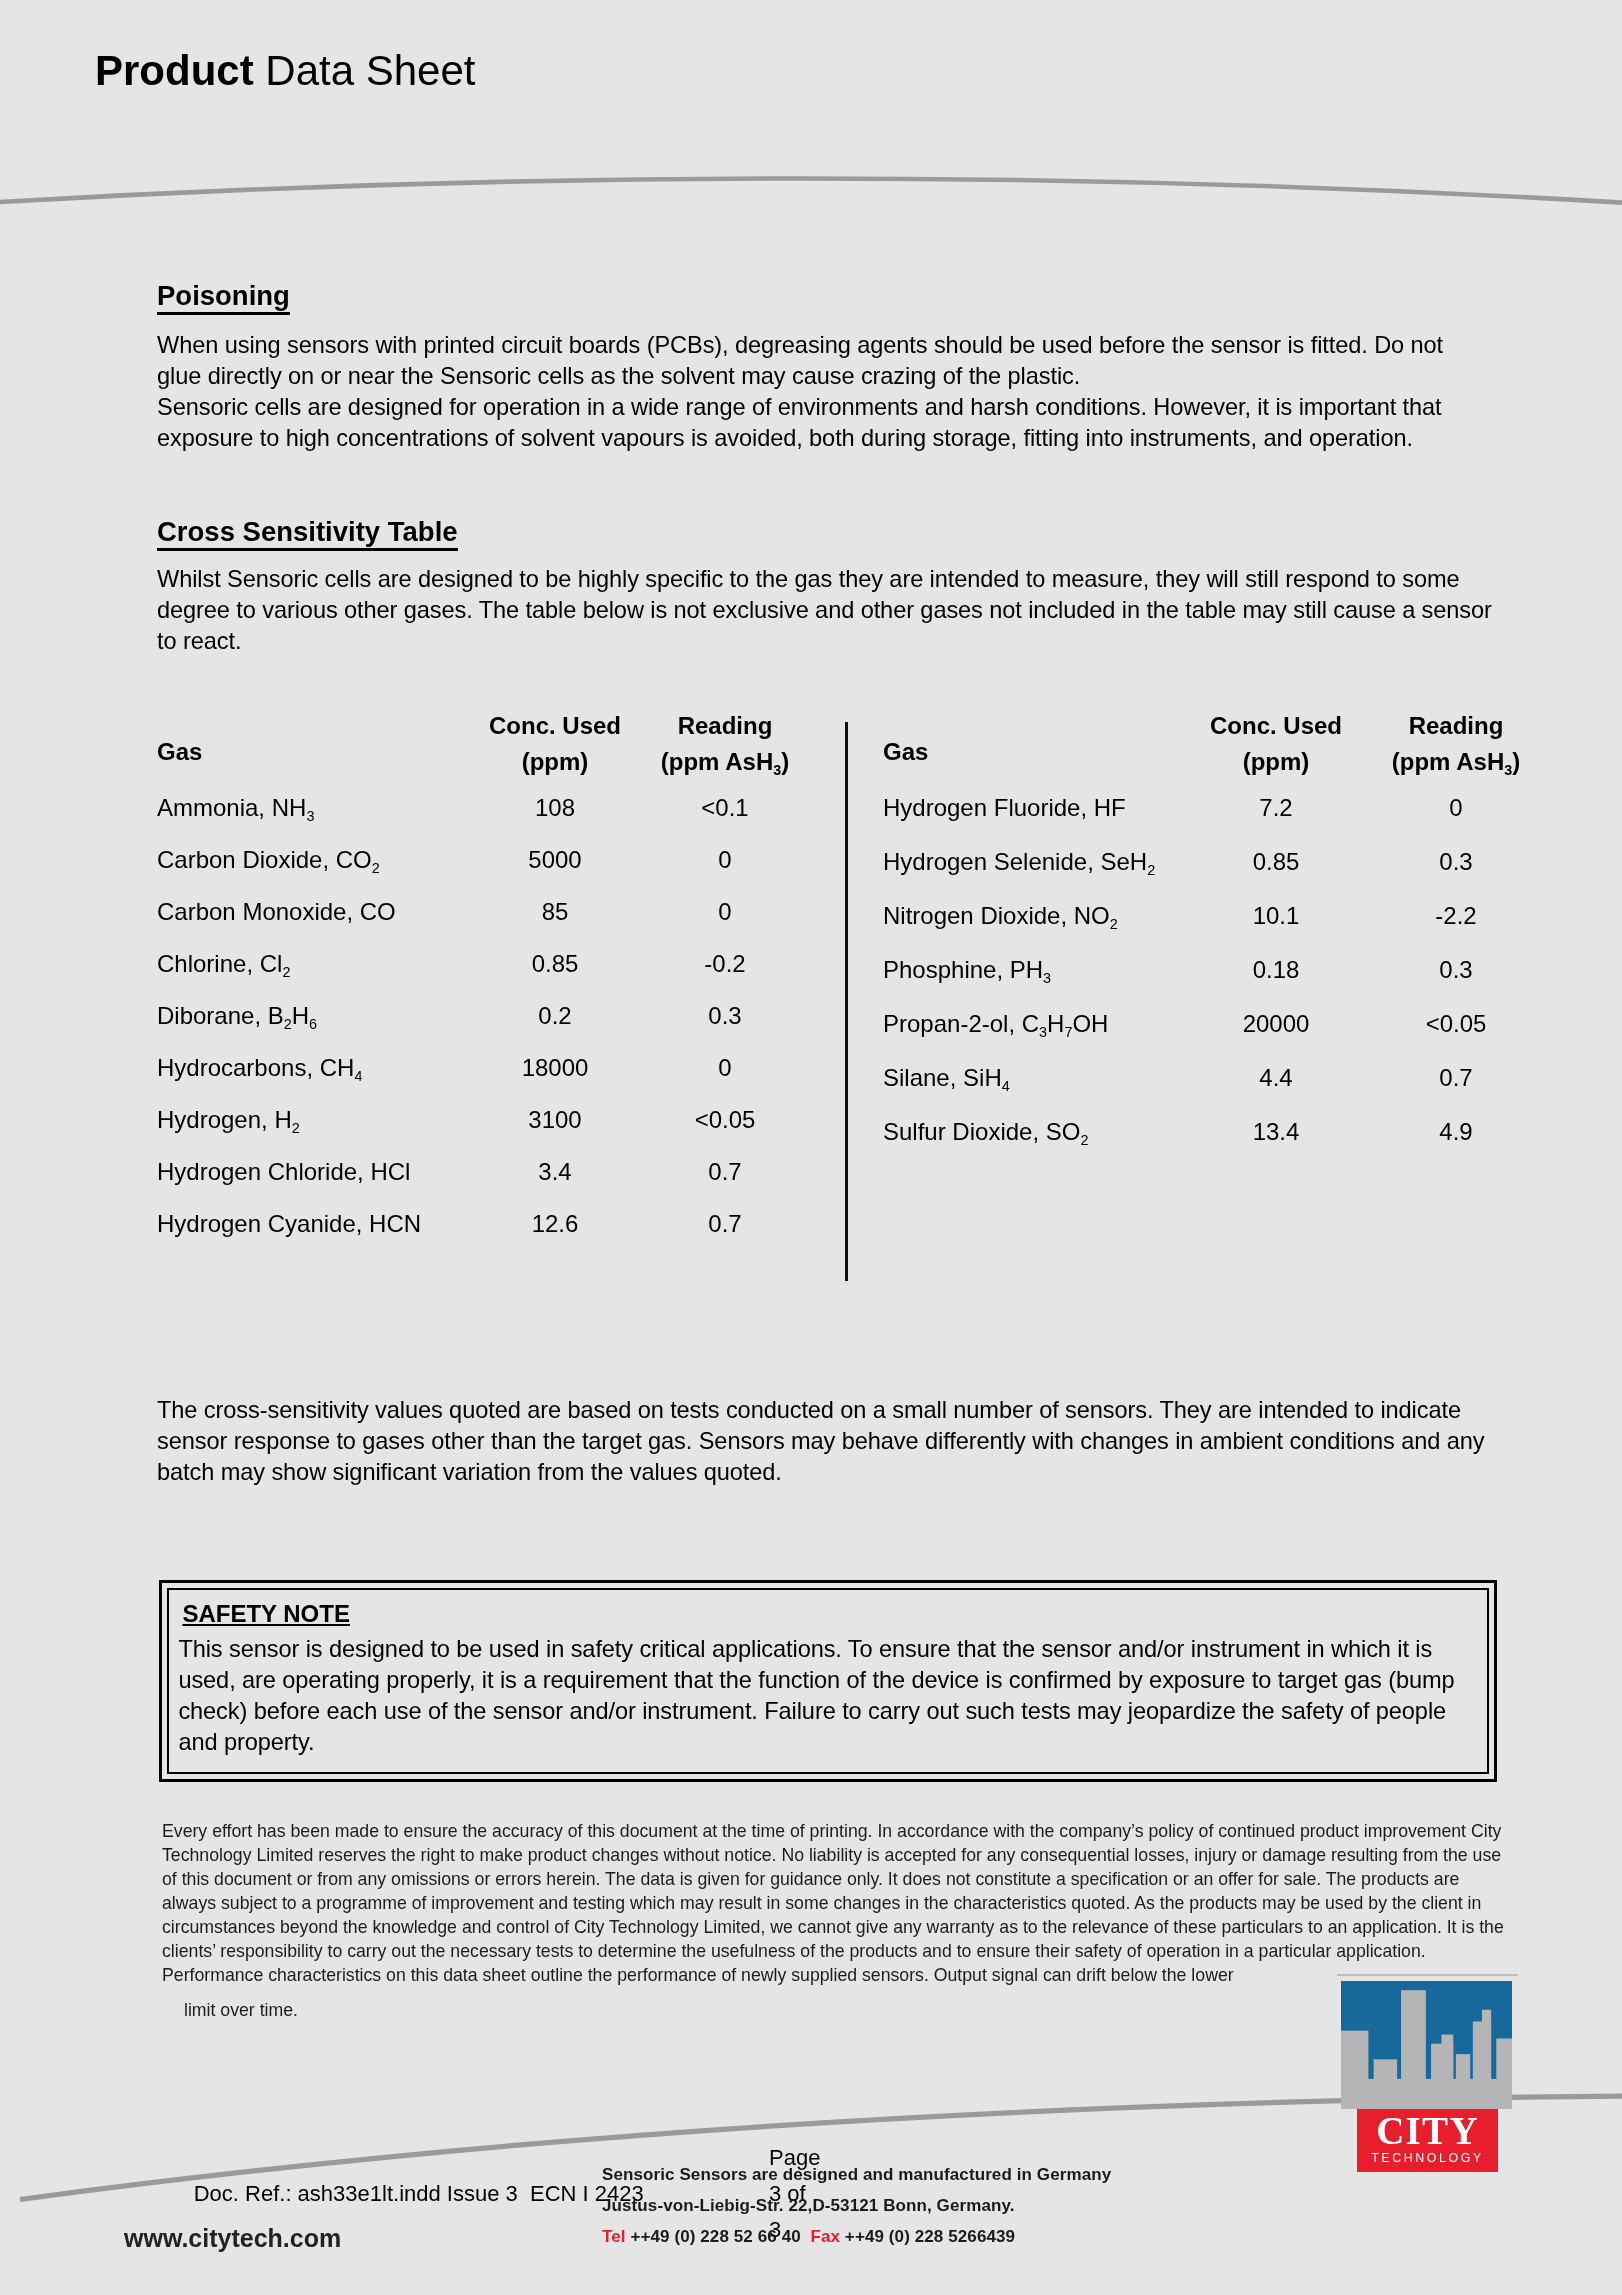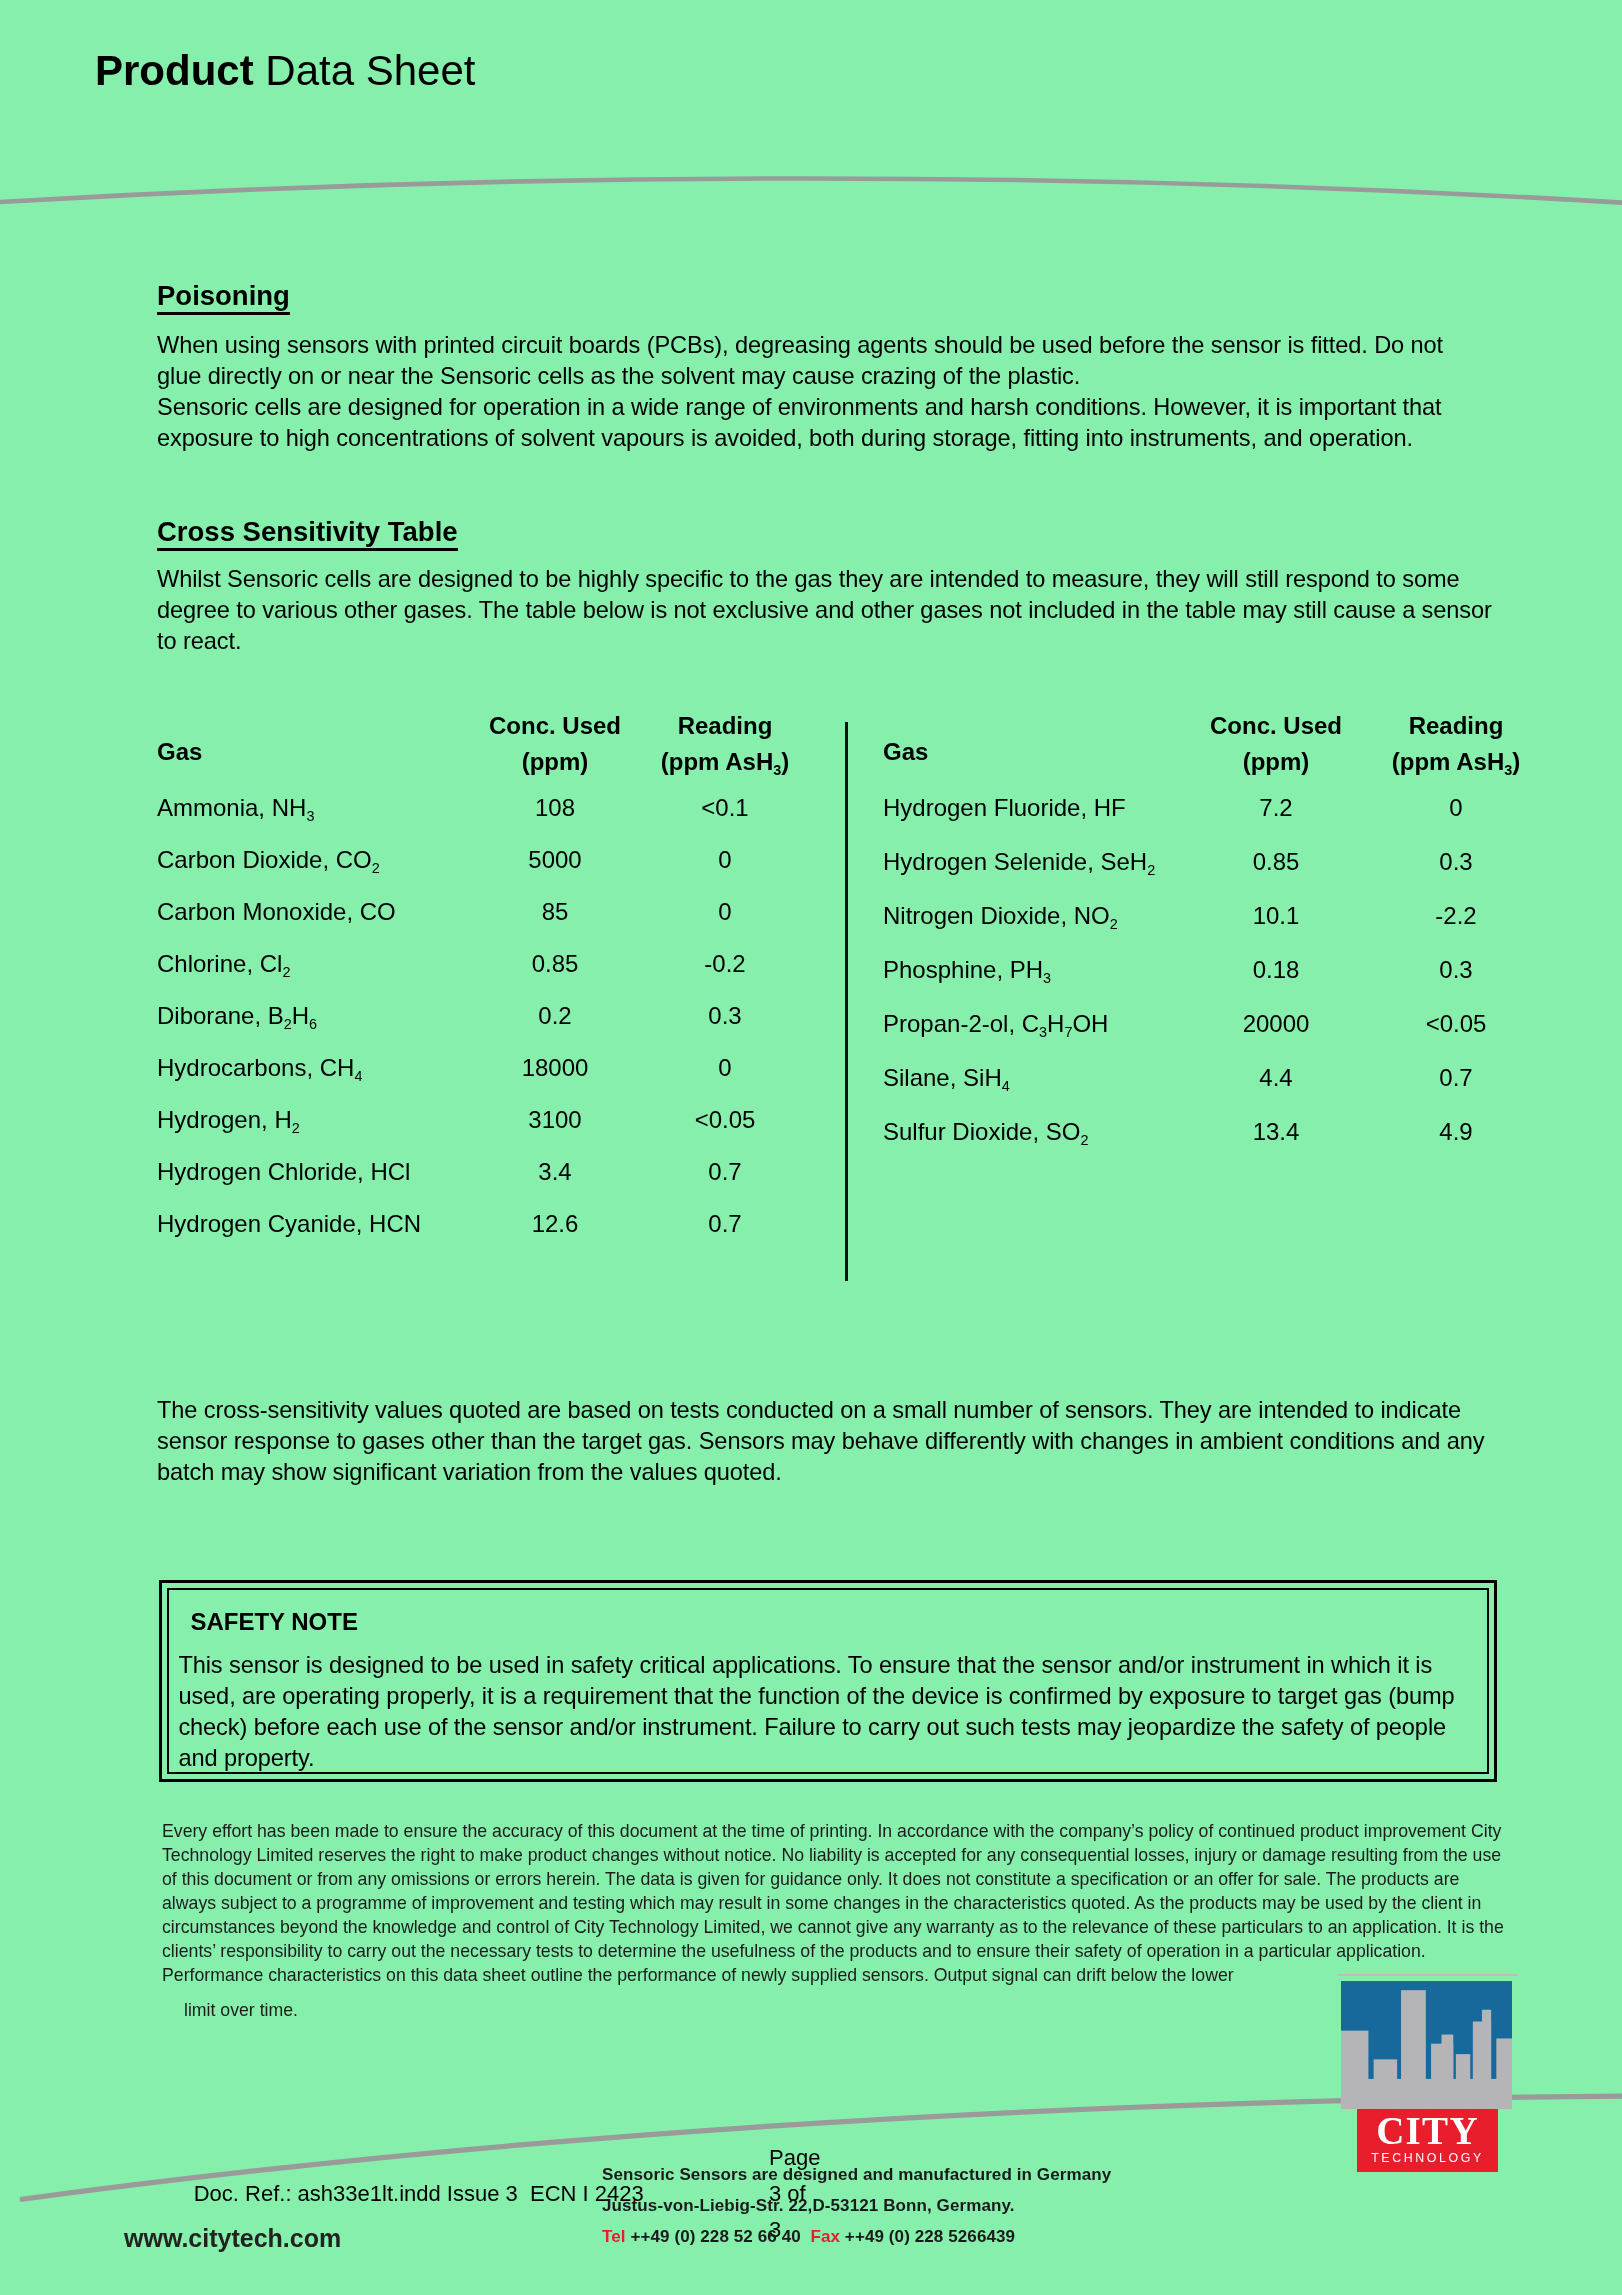--- a/index.html
+++ b/index.html
@@ -1,16 +1,16 @@
 <!DOCTYPE html>
 <html style="--brand-red: #E81E2D;font-size:10.5px"><head>
 <meta charset="utf-8">
 <style>
   html,body{margin:0;padding:0;background:#888;}
-  .page{position:relative;width:1623px;height:2295px;background:#86efac;margin:0 auto;
+  .page{position:relative;width:1623px;height:2295px;background:#e5e5e5;margin:0 auto;
         font-family:"Liberation Sans",sans-serif;color:#000;overflow:hidden;}
 
   
   .doc-title{position:absolute;left:95px;top:47px;font-size:42px;letter-spacing:0;}
   .doc-title .t-bold{font-weight:700;}
   .doc-title .t-reg{font-weight:400;}
 
   svg.deco{position:absolute;left:0;top:0;width:1623px;height:2295px;pointer-events:none;}
 
   
@@ -36,21 +36,21 @@
   .t-left .cell-conc{left:326px;} .t-left .cell-read{left:496px;}
   .t-right .cell-conc{left:321px;} .t-right .cell-read{left:501px;}
   .table-divider{position:absolute;left:845px;top:722px;width:3.3px;height:559px;background:#101010;}
 
   .sub{font-size:0.6em;vertical-align:-0.38em;}
 
   
   .safety-outer{position:absolute;left:159px;top:1580px;width:1338px;height:202px;border:3.3px solid #000;box-sizing:border-box;}
   .safety-inner{position:absolute;left:5.2px;top:5.2px;right:5.2px;bottom:5.2px;border:2.6px solid #000;
                 padding:2.6px 10.5px 0 9.2px;box-sizing:border-box;overflow:hidden;}
-  .safety-inner h3{margin:12px;font-size:24px;line-height:33px;font-weight:700;}
+  .safety-inner h3{margin:4px;font-size:24px;line-height:33px;font-weight:700;text-decoration:underline;}
   .safety-inner p{margin:0;font-size:23.6px;line-height:31px;letter-spacing:-0.1px;}
 
   
   .fine-print{position:absolute;left:162px;top:1819px;width:1349px;font-size:17.7px;line-height:24px;color:#1c1c1c;}
   .fine-print p{margin:0;}
   .fine-print .perf{width:1243px;}
   .fine-print .lastline{margin-top:10.5px;padding-left:22px;}
 
   
   .doc-ref{position:absolute;left:157px;top:2068px;font-size:22px;line-height:36px;white-space:pre-wrap;}

